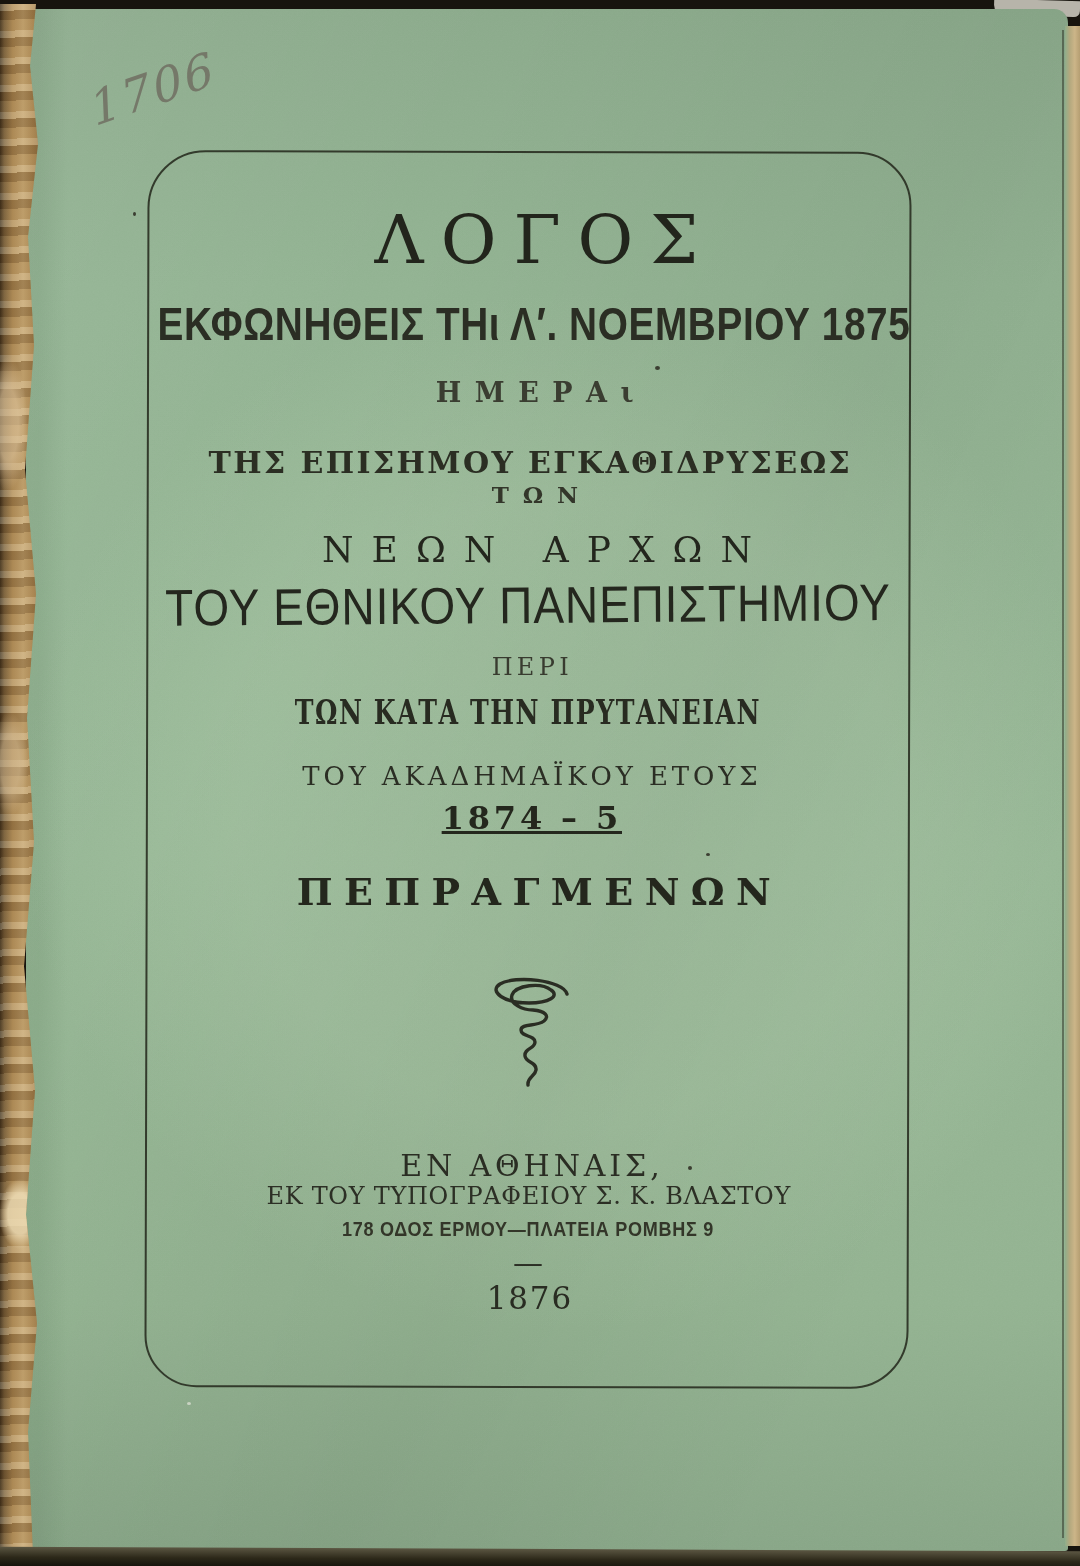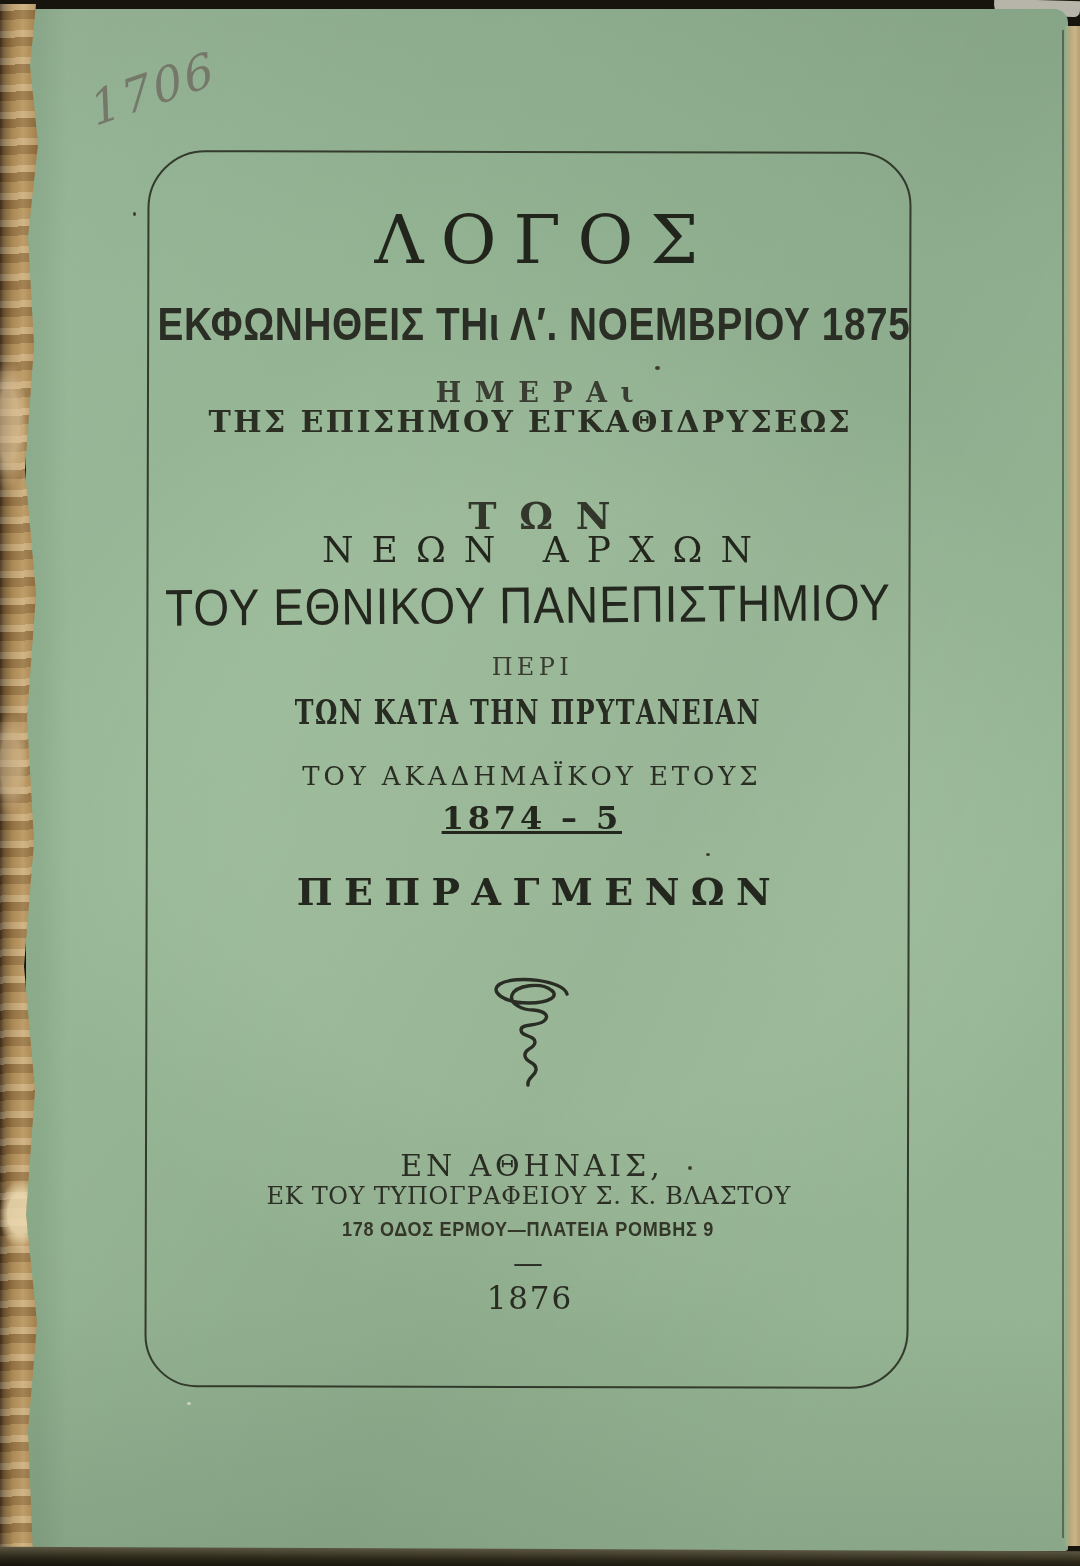--- a/index.html
+++ b/index.html
@@ -54,22 +54,22 @@
   }
   
   .line{
     position:absolute;left:120px;width:764px;text-align:center;line-height:1;
     color:#262920;white-space:nowrap;z-index:3;
   }
   .t-logos   {top:197px;font-size:68px;letter-spacing:.25em;padding-left:.25em;color:#22251c;}
   .t-ekfon   {top:295px;font-size:40px;font-family:"Liberation Sans",sans-serif;font-weight:bold;
               transform:scale(.97,1.14);letter-spacing:.015em;color:#2b2e24;}
   .t-hmera   {top:370px;font-size:27px;font-weight:bold;letter-spacing:.5em;padding-left:.5em;color:#3a3d31;}
-  .t-epismou {top:398px;font-size:30px;font-weight:bold;letter-spacing:.08em;padding-left:.08em;color:#2b2e23;}
-  .t-ton     {top:474px;font-size:38px;font-weight:bold;letter-spacing:.6em;padding-left:.6em;color:#33362a;margin-top:14px;}
+  .t-epismou {top:439px;font-size:30px;font-weight:bold;letter-spacing:.08em;padding-left:.08em;color:#2b2e23;}
+  .t-ton     {top:474px;font-size:23px;font-weight:bold;letter-spacing:.6em;padding-left:.6em;color:#33362a;}
   .t-neon    {top:523px;font-size:36px;letter-spacing:.5em;padding-left:.5em;color:#23261d;}
   .t-univ    {top:573px;font-size:46px;font-family:"Liberation Sans",sans-serif;
               transform:scale(1,1.12) rotate(-.4deg);letter-spacing:.02em;color:#24271e;}
   .t-peri    {top:646px;font-size:24px;letter-spacing:.18em;padding-left:.18em;color:#383b2f;}
   .t-prytan  {top:689px;font-size:30px;font-weight:bold;transform:scale(.84,1.12);letter-spacing:.06em;color:#282b21;}
   .t-akadhm  {top:754px;font-size:26px;letter-spacing:.15em;padding-left:.15em;color:#2b2e24;}
   .t-years   {top:793px;font-size:32px;font-weight:bold;letter-spacing:.12em;padding-left:.12em;color:#24271d;text-decoration:underline;}
   .t-pepragm {top:848px;font-size:38px;font-weight:bold;letter-spacing:.3em;padding-left:.3em;color:#24271d;margin-top:16px;}
   .t-athens  {top:1142px;font-size:30px;letter-spacing:.13em;padding-left:.13em;color:#2a2d23;}
   .t-printer {top:1175px;font-size:24px;font-weight:normal;letter-spacing:.03em;padding-left:.03em;color:#2c2f25;}

